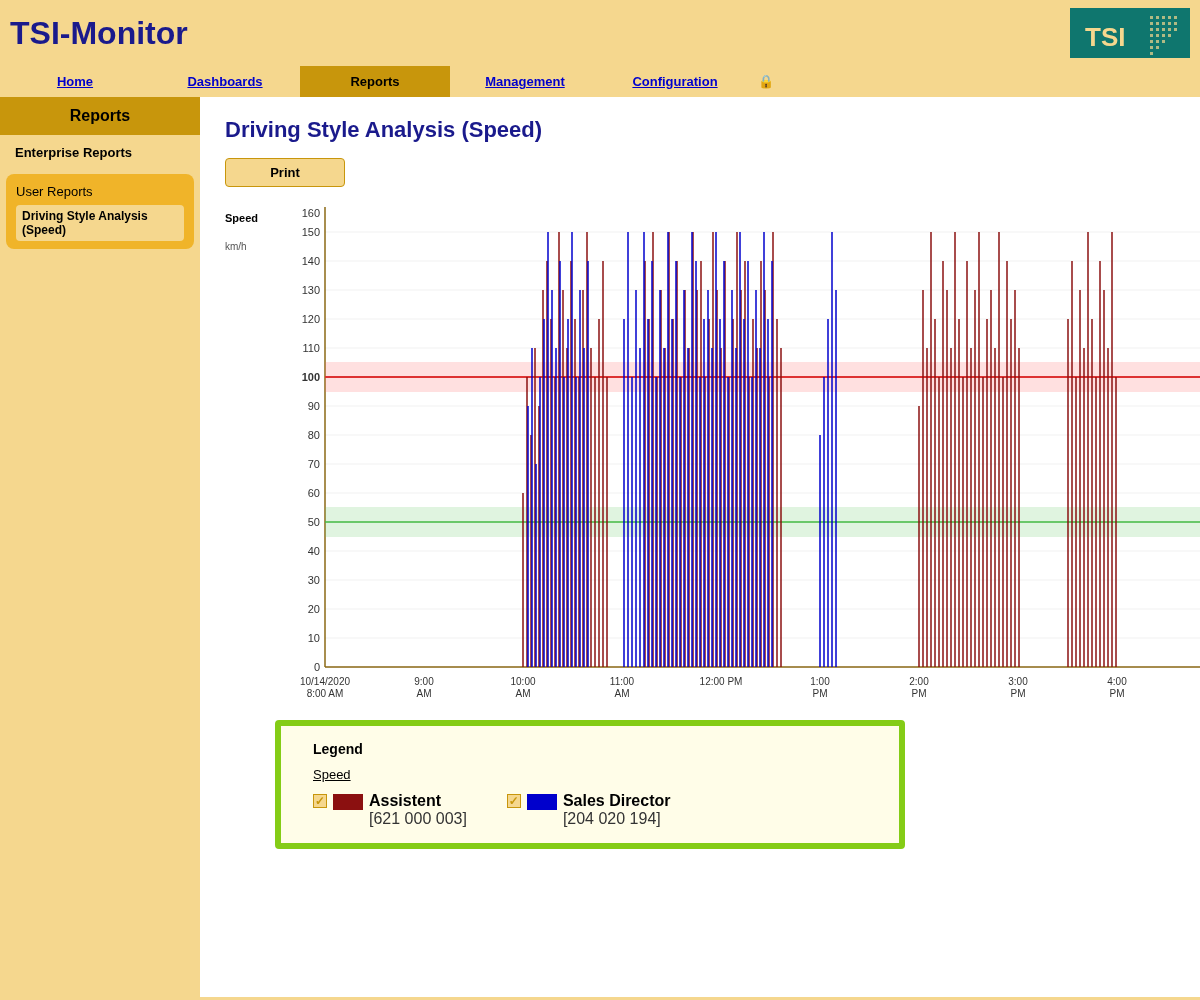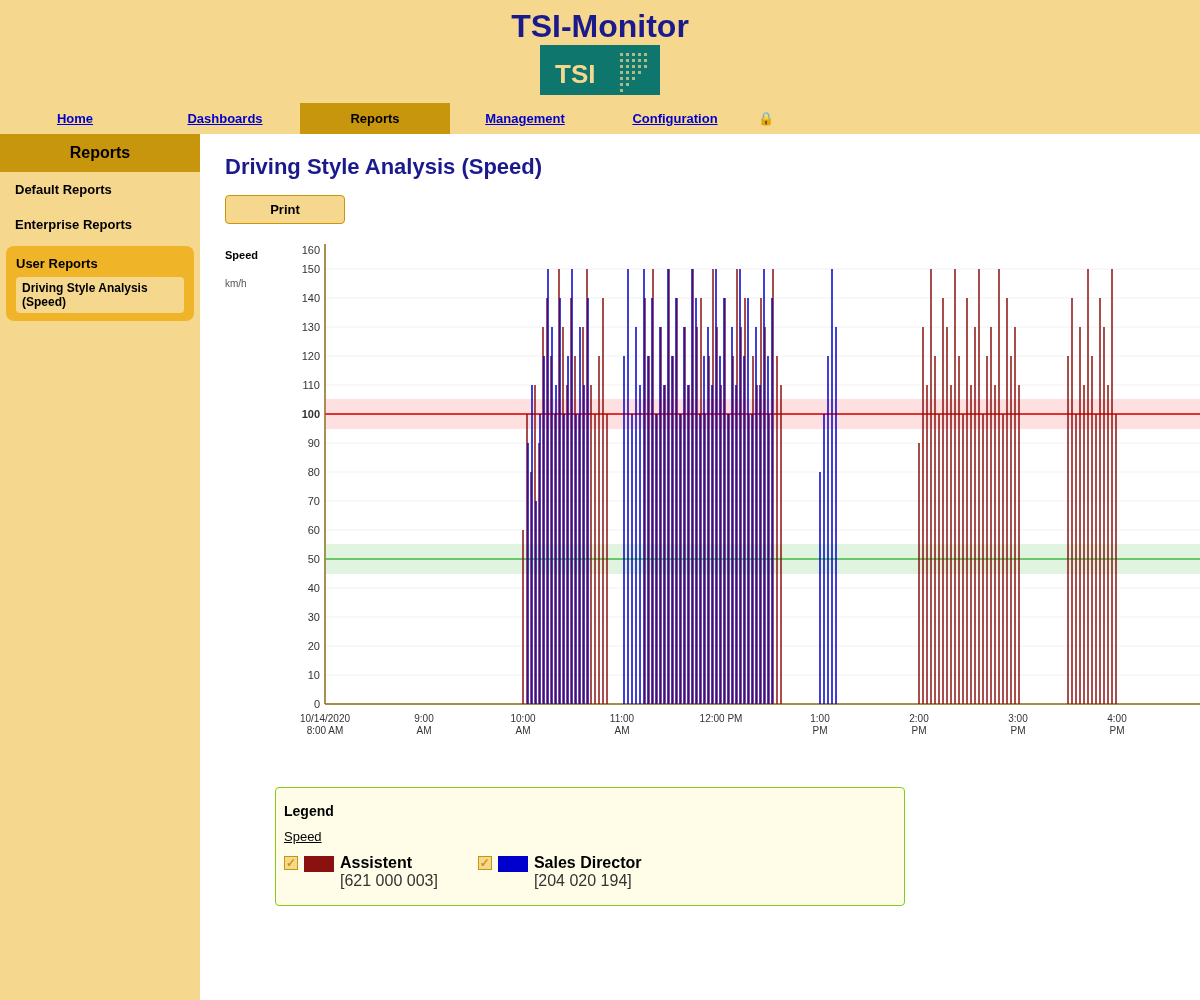--- a/index.html
+++ b/index.html
@@ -1,56 +1,56 @@
 <!DOCTYPE html>
 <html><head>
   <meta charset="utf-8">
   <style>
     * { margin: 0; padding: 0; box-sizing: border-box; }
     body { background: #f5d78e; font-family: Arial, sans-serif; font-size: 13px; width: 1200px; min-height: 1000px; }
 
     
-    #header { background: #f5d78e; padding: 8px 10px; display: flex; align-items: center; justify-content: space-between; flex-direction: column; }
+    #header { background: #f5d78e; padding: 8px 10px; display: flex; align-items: center; justify-content: space-between; }
     #app-title { font-size: 32px; font-weight: bold; color: #1a1a8c; font-family: Arial Black, sans-serif; }
     #logo-area { width: 120px; height: 50px; background: #0f766e; display: flex; align-items: flex-end; justify-content: center; }
 
     
     #nav { display: flex; background: #f5d78e; padding: 0; }
     .nav-item { flex: 0 0 auto; min-width: 150px; text-align: center; padding: 8px 20px; font-size: 13px; font-weight: bold; cursor: pointer; border: none; }
     .nav-item.active { background: #c8960c; color: #000; }
     .nav-item:not(.active) { background: #f5d78e; color: #0000cc; text-decoration: underline; }
     #lock-icon { padding: 8px; }
 
     
     #layout { display: flex; min-height: 900px; }
 
     
     #sidebar { width: 200px; background: #f5d78e; padding: 0; flex-shrink: 0; }
     #sidebar-header { background: #c8960c; text-align: center; padding: 10px; font-weight: bold; font-size: 16px; color: #000; }
     .sidebar-section { padding: 10px 15px; color: #000; font-weight: bold; font-size: 13px; cursor: pointer; }
     #user-reports-section { background: #f0b429; border-radius: 8px; margin: 4px 6px; padding: 8px 10px; }
-    #user-reports-label { font-weight: bold; color: #000; font-size: 13px; padding: 2px 0 6px 0; }
+    #user-reports-label { font-weight: normal; color: #000; font-size: 13px; padding: 2px 0 6px 0; }
     .sidebar-sub-item { padding: 4px 6px; font-size: 12px; color: #000; cursor: pointer; border-radius: 4px; }
     .sidebar-sub-item.active { background: #f5d78e; font-weight: bold; }
 
     
     #main { flex: 1; background: #fff; padding: 20px 25px; }
     #page-title { font-size: 22px; font-weight: bold; color: #1a1a8c; margin-bottom: 15px; }
 
     
     #toolbar { display: flex; gap: 15px; margin-bottom: 20px; }
     .toolbar-btn { background: #f5d78e; border: 1px solid #c8960c; border-radius: 4px; padding: 6px 30px; font-size: 13px; font-weight: bold; color: #000; cursor: pointer; min-width: 120px; }
 
     
     #chart-container { position: relative; width: 100%; }
 
     #chart-svg-wrapper { margin-left: 50px; margin-top: 10px; position: relative; }
 
     
-    #legend-box { border: 1px solid #84cc16; background: #fffde8; border-radius: 4px; padding: 15px 8px; margin-top: 30px; max-width: 630px; margin-left: 50px; }
+    #legend-box { border: 6px solid #84cc16; background: #fffde8; border-radius: 4px; padding: 15px 32px; max-width: 630px; margin-left: 50px; }
     #legend-title { font-weight: bold; font-size: 14px; margin-bottom: 10px; color: #000; }
     #legend-speed-label { font-size: 13px; text-decoration: underline; margin-bottom: 10px; color: #000; }
     #legend-items { display: flex; gap: 40px; margin-top: 8px; }
     .legend-item { display: flex; align-items: flex-start; gap: 6px; }
     .legend-checkbox { width: 14px; height: 14px; background: #f5d78e; border: 1px solid #c8960c; margin-top: 2px; flex-shrink: 0; display: flex; align-items: center; justify-content: center; }
     .legend-check { color: #c8960c; font-size: 12px; font-weight: bold; }
     .legend-color-bar { width: 30px; height: 16px; margin-top: 2px; flex-shrink: 0; }
     .legend-text { font-size: 16px; color: #000; }
     .legend-name { font-weight: bold; }
     .legend-id { color: #333; }
@@ -102,21 +102,20 @@
   <div class="nav-item active">Reports</div>
   <div class="nav-item">Management</div>
   <div class="nav-item">Configuration</div>
   <div id="lock-icon">🔒</div>
 </div>
 
 <div id="layout">
 
   <div id="sidebar">
     <div id="sidebar-header">Reports</div>
-    <div class="sidebar-section">Default Reports</div>
     <div class="sidebar-section">Enterprise Reports</div>
     <div id="user-reports-section">
       <div id="user-reports-label">User Reports</div>
       <div class="sidebar-sub-item active">Driving Style Analysis (Speed)</div>
     </div>
   </div>
 
   <div id="main">
     <div id="page-title">Driving Style Analysis (Speed)</div>
 

